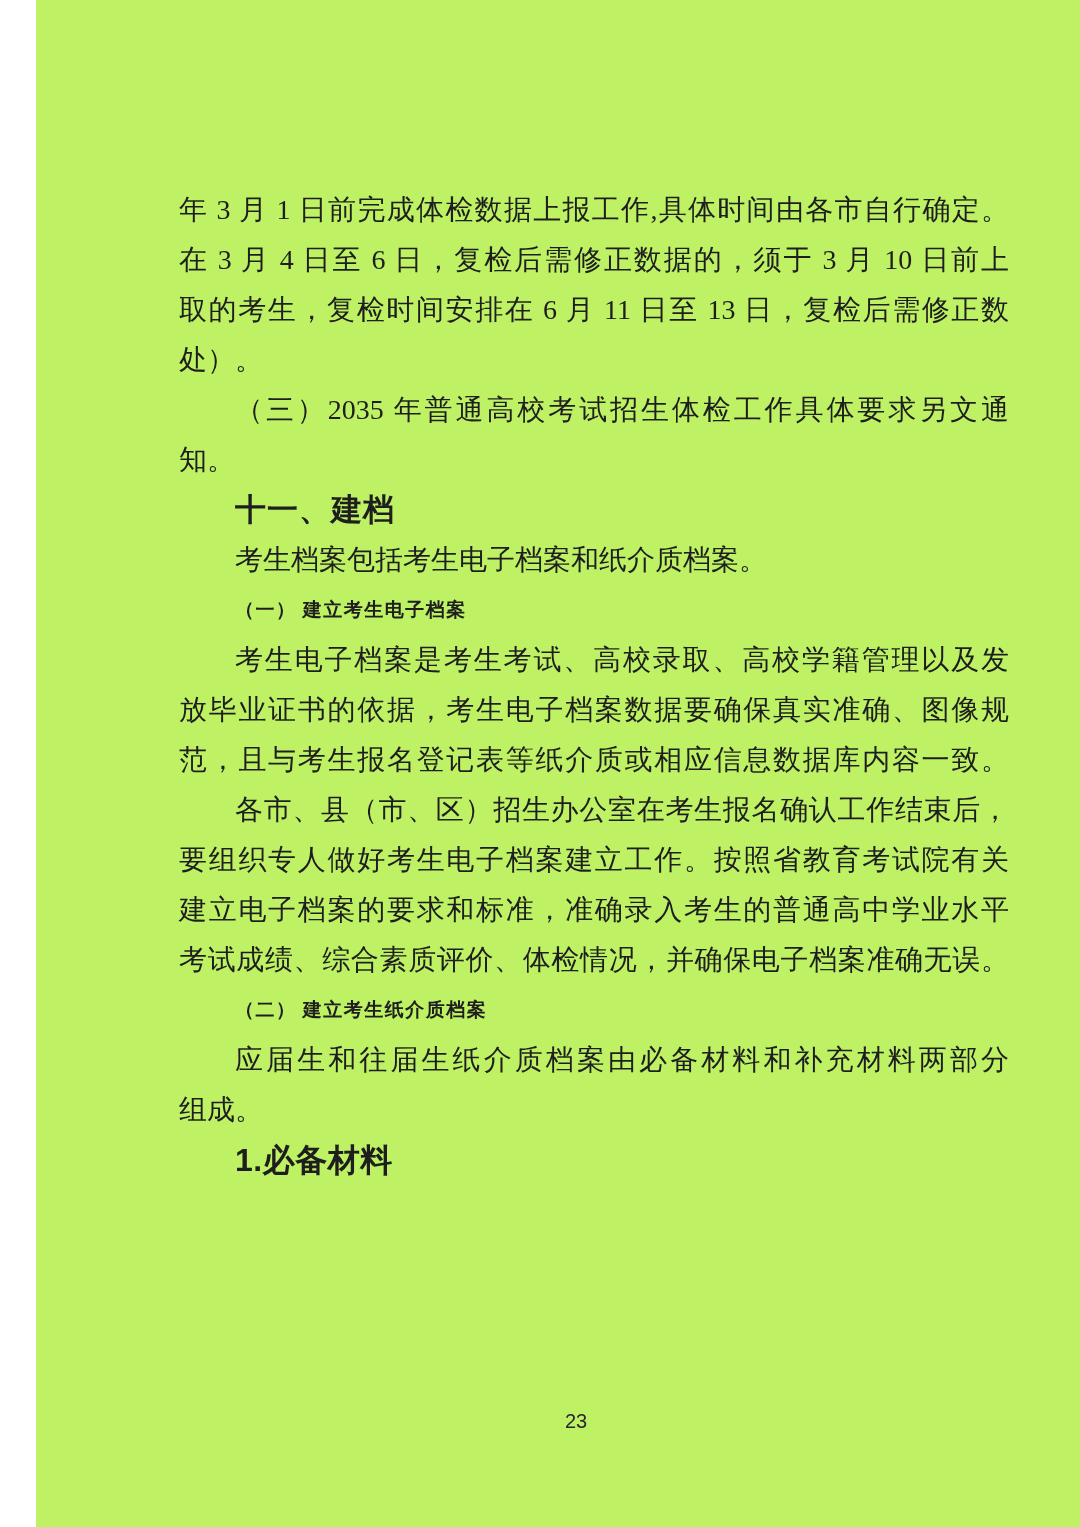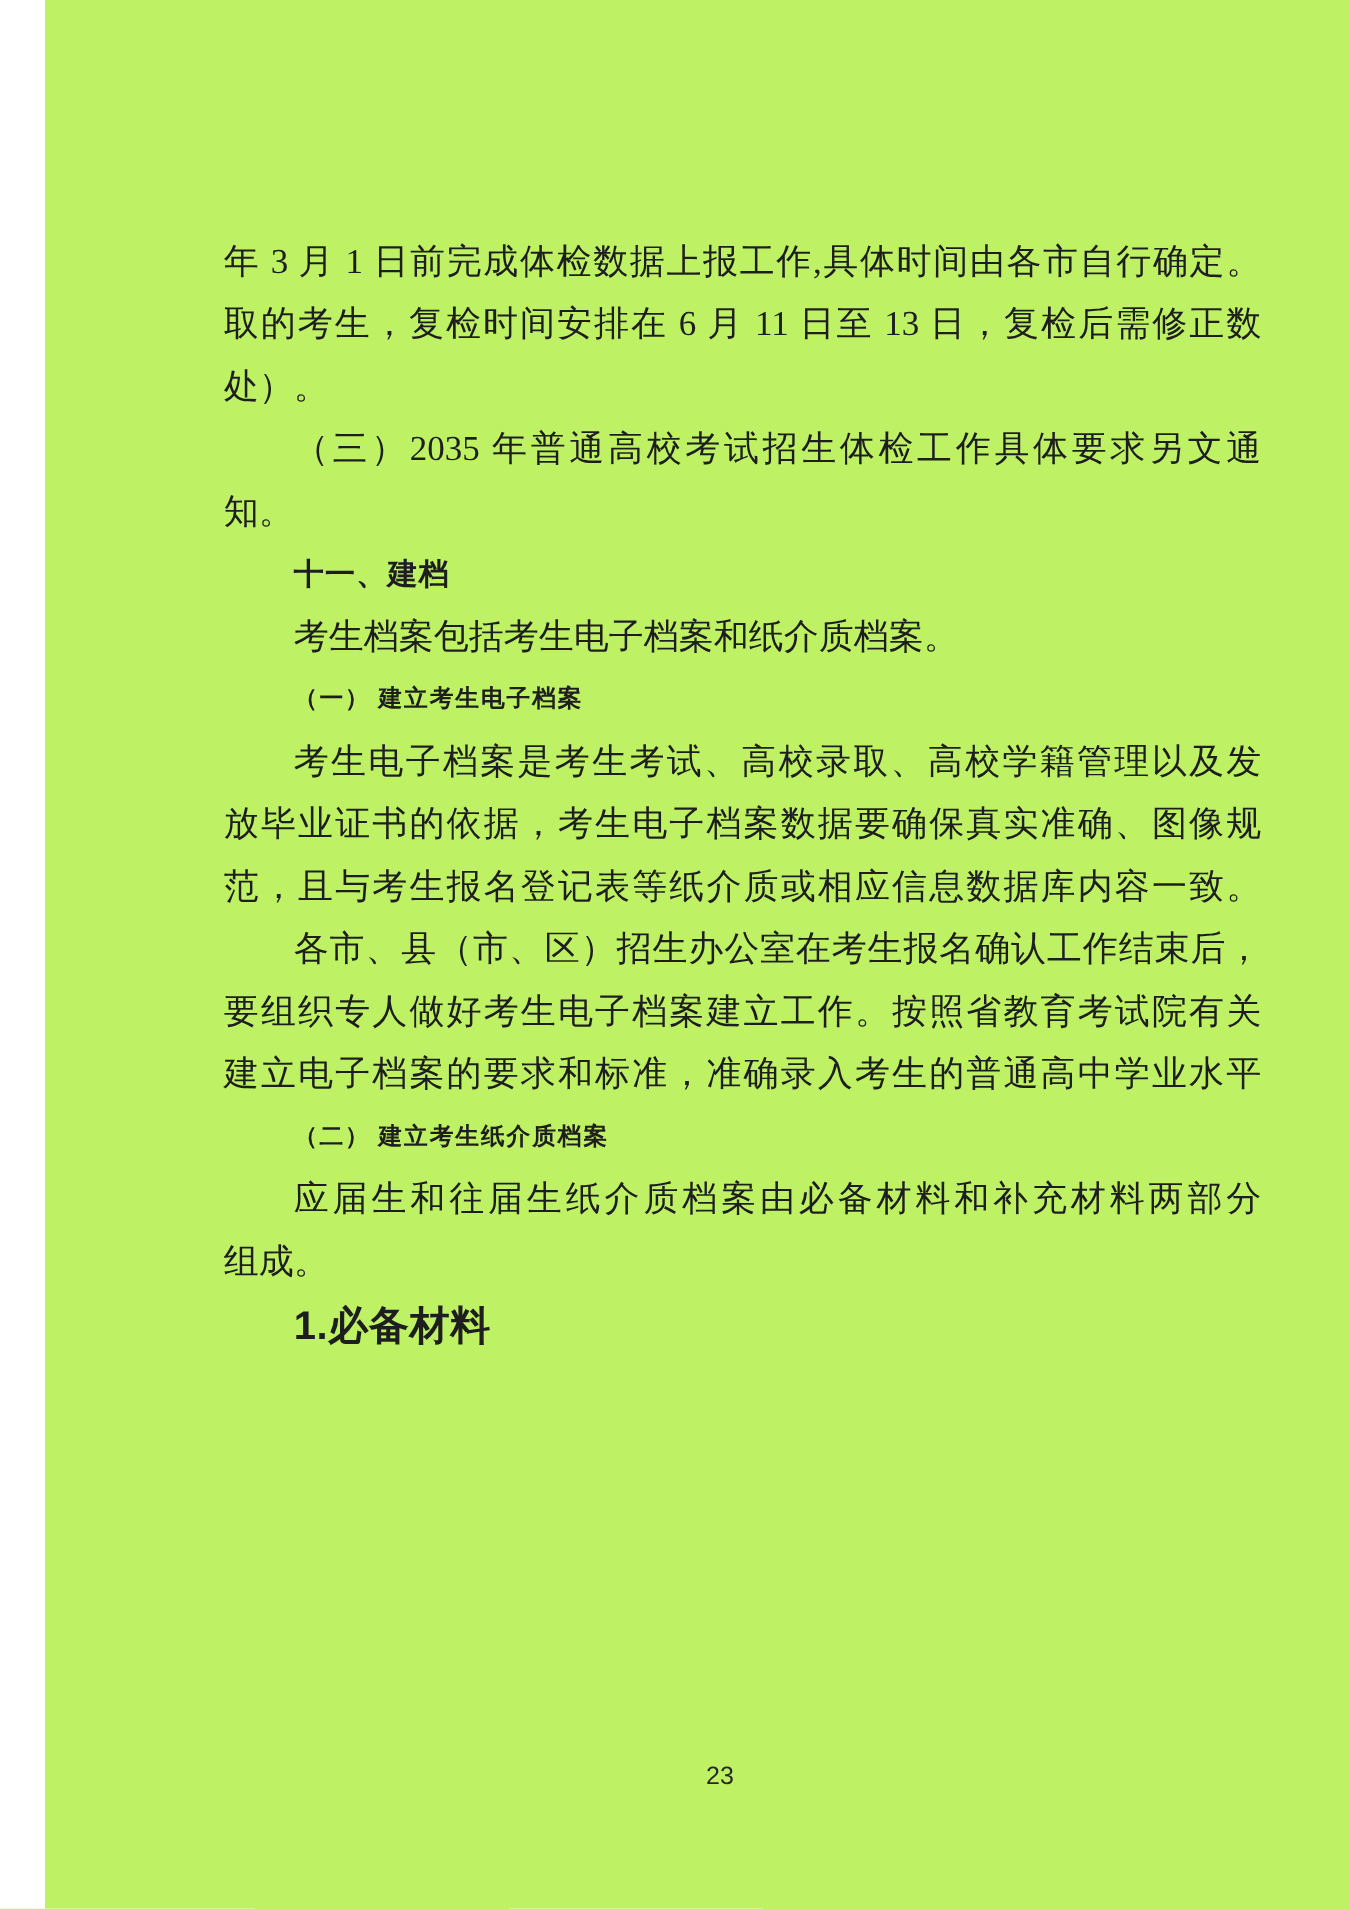--- a/index.html
+++ b/index.html
@@ -29,21 +29,21 @@
     text-align: left;
   }
   .justify {
     text-align: justify;
     text-align-last: justify;
   }
   .indent { text-indent: 56px; }
   .heading {
     font-family: "Liberation Sans", "DejaVu Sans", sans-serif;
     font-weight: 700;
-    font-size: 24px;
+    font-size: 31px;
     letter-spacing: 1px;
   }
   .subheading {
     font-weight: 700;
     font-size: 19px;
     letter-spacing: 1.5px;
   }
   .heading-num {
     font-family: Liberation Sans, sans-serif;
     font-weight: 700;
@@ -59,32 +59,34 @@
     font-family: Liberation Sans, sans-serif;
     color: #26262e;
   }
 </style>
 </head>
 <body>
 
 <div class="page">
   <div class="content">
     <div class="line justify">年 3 月 1 日前完成体检数据上报工作,具体时间由各市自行确定。</div>
+    <div class="line justify">在 3 月 4 日至 6 日，复检后需修正数据的，须于 3 月 10 日前上</div>
     <div class="line justify">取的考生，复检时间安排在 6 月 11 日至 13 日，复检后需修正数</div>
     <div class="line">处）。</div>
     <div class="line justify indent">（三）2035 年普通高校考试招生体检工作具体要求另文通</div>
     <div class="line">知。</div>
     <div class="line indent heading">十一、建档</div>
     <div class="line indent">考生档案包括考生电子档案和纸介质档案。</div>
     <div class="line indent subheading">（一） 建立考生电子档案</div>
     <div class="line justify indent">考生电子档案是考生考试、高校录取、高校学籍管理以及发</div>
     <div class="line justify">放毕业证书的依据，考生电子档案数据要确保真实准确、图像规</div>
     <div class="line justify">范，且与考生报名登记表等纸介质或相应信息数据库内容一致。</div>
     <div class="line justify indent">各市、县（市、区）招生办公室在考生报名确认工作结束后，</div>
     <div class="line justify">要组织专人做好考生电子档案建立工作。按照省教育考试院有关</div>
     <div class="line justify">建立电子档案的要求和标准，准确录入考生的普通高中学业水平</div>
+    <div class="line justify">考试成绩、综合素质评价、体检情况，并确保电子档案准确无误。</div>
     <div class="line indent subheading">（二） 建立考生纸介质档案</div>
     <div class="line justify indent">应届生和往届生纸介质档案由必备材料和补充材料两部分</div>
     <div class="line">组成。</div>
     <div class="line indent heading-num">1.必备材料</div>
   </div>
   <div class="page-number">23</div>
 </div>
 
 </body></html>

